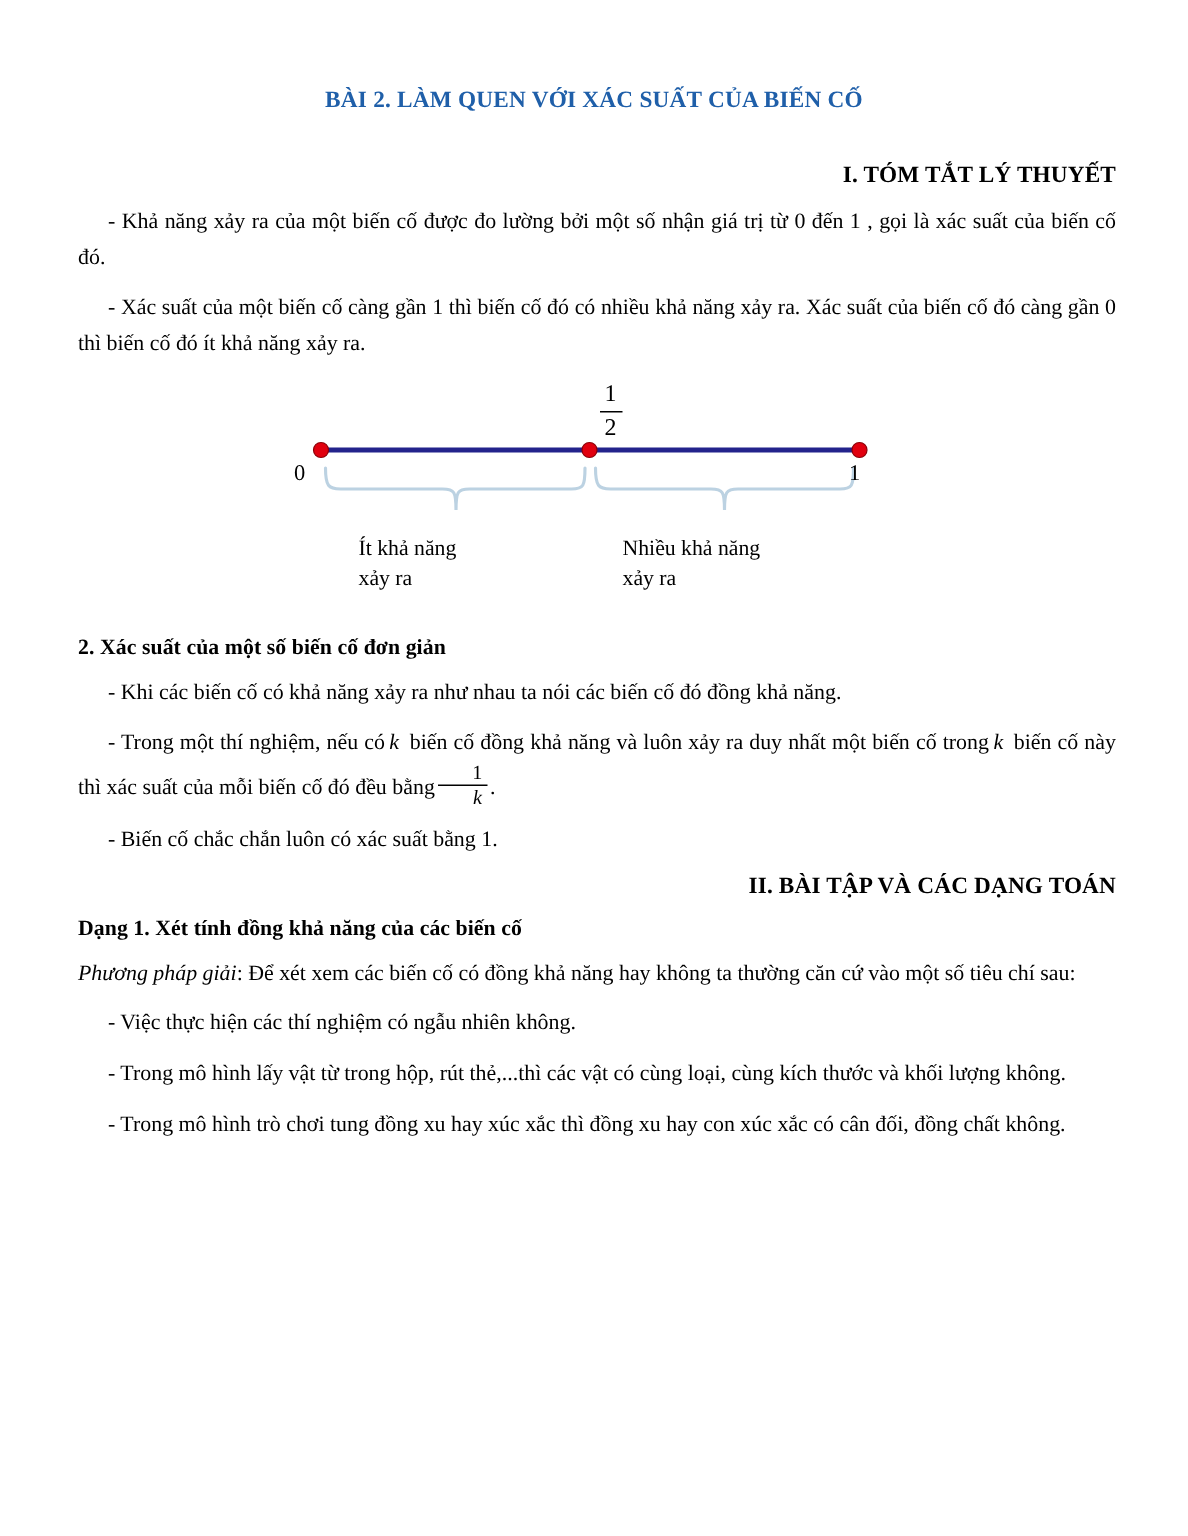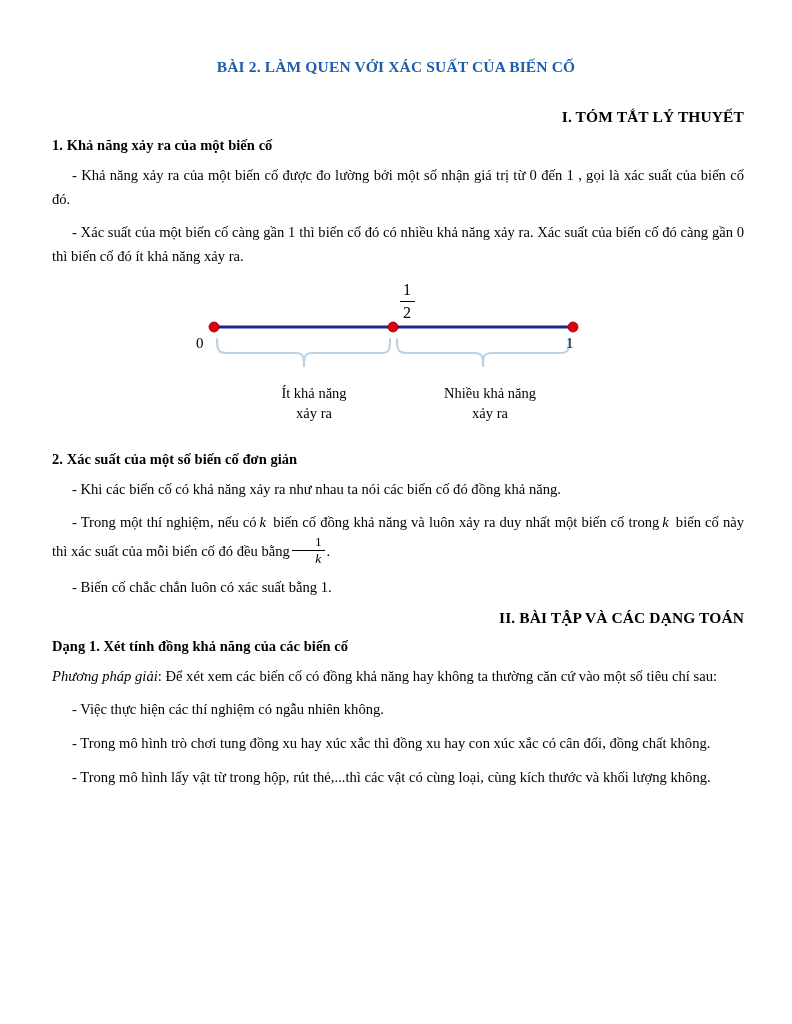--- a/index.html
+++ b/index.html
@@ -129,40 +129,39 @@
   }
   .fig-frac .den { display: block; }
   .fig-lbl {
     position: absolute;
     font-size: 15px;
   }
   .fig-lbl-zero { left: 144px; top: 56px; }
   .fig-lbl-one  { left: 514px; top: 56px; }
   .brace-label {
     position: absolute;
-    text-align: center;
+    text-align: left;
     font-size: 14.5px;
     line-height: 1.42;
     width: 150px;
   }
   .brace-label-left  { left: 187px; top: 104px; }
   .brace-label-right { left: 363px; top: 104px; }
 </style>
 </head>
 <body>
 
 <div class="page">
 
   <div class="doc-title">BÀI 2. LÀM QUEN VỚI XÁC SUẤT CỦA BIẾN CỐ</div>
 
   <div class="content">
 
     <div class="h-section">I. TÓM TẮT LÝ THUYẾT</div>
 
-    <div class="h-sub">1. Khả năng xảy ra của một biến cố</div>
 
 
     <p class="para indent">- Khả năng xảy ra của một biến cố được đo lường bởi một số nhận giá trị từ 0 đến 1 , gọi là xác suất của biến cố đó.</p>
 
     <p class="para indent">- Xác suất của một biến cố càng gần 1 thì biến cố đó có nhiều khả năng xảy ra. Xác suất của biến cố đó càng gần 0 thì biến cố đó ít khả năng xảy ra.</p>
 
     <div class="figure">
 
       <svg width="692" height="158" viewBox="0 0 692 158">
 
@@ -226,18 +225,18 @@
     <div class="h-section">II. BÀI TẬP VÀ CÁC DẠNG TOÁN</div>
 
     <div class="h-sub">Dạng 1. Xét tính đồng khả năng của các biến cố</div>
 
     <p class="para">
       <span class="ital">Phương pháp giải</span><span>: Để xét xem các biến cố có đồng khả năng hay không ta thường căn cứ vào một số tiêu chí sau:</span>
     </p>
 
     <p class="para indent">- Việc thực hiện các thí nghiệm có ngẫu nhiên không.</p>
 
+    <p class="para indent">- Trong mô hình lấy vật từ trong hộp, rút thẻ,...thì các vật có cùng loại, cùng kích thước và khối lượng không.</p>
+
     <p class="para indent">- Trong mô hình trò chơi tung đồng xu hay xúc xắc thì đồng xu hay con xúc xắc có cân đối, đồng chất không.</p>
-
-    <p class="para indent">- Trong mô hình lấy vật từ trong hộp, rút thẻ,...thì các vật có cùng loại, cùng kích thước và khối lượng không.</p>
 
   </div>
 </div>
 
 </body></html>

